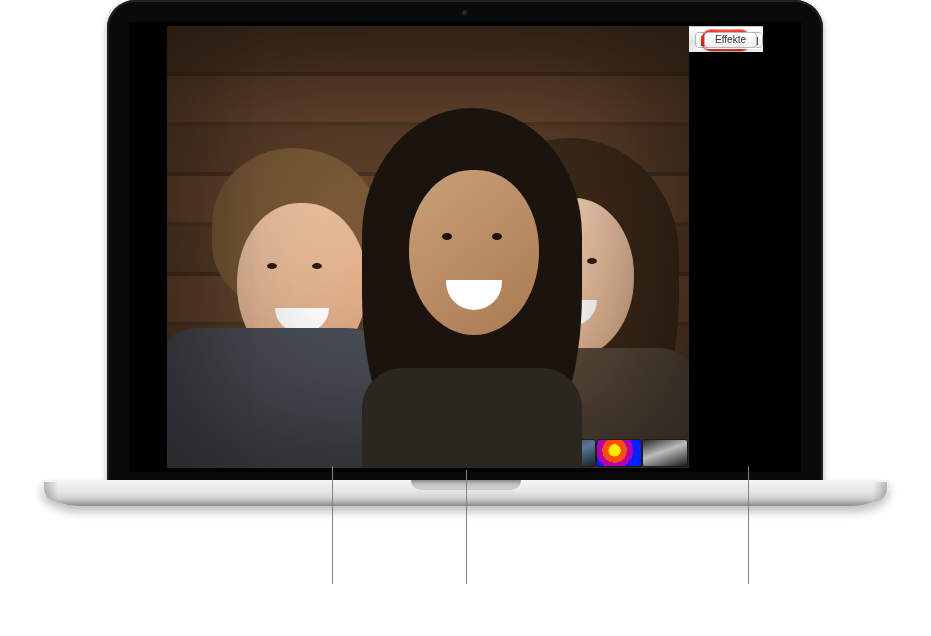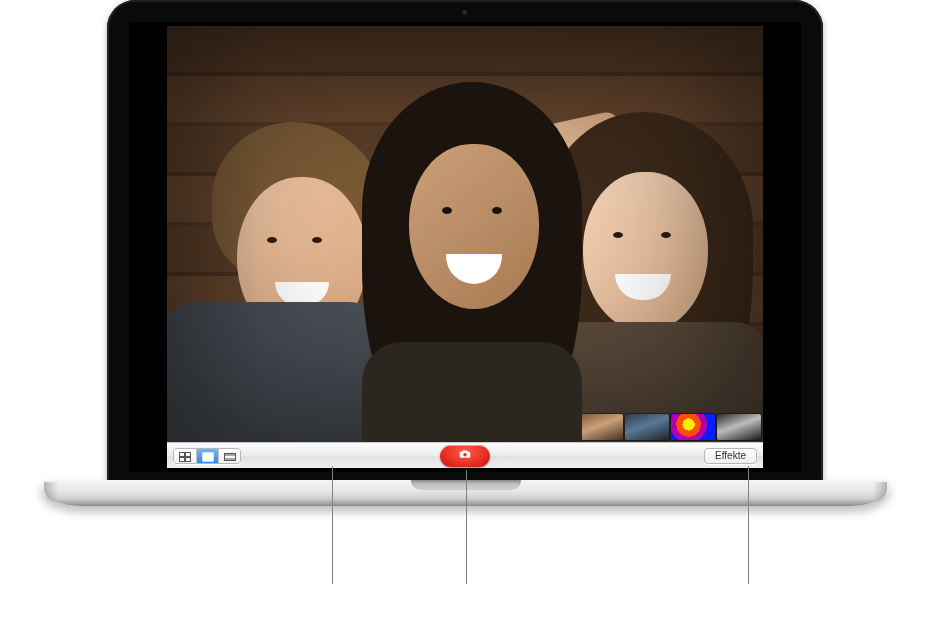--- a/index.html
+++ b/index.html
@@ -83,21 +83,21 @@
   }
 
   
   .app {
     position: absolute;
     left: 38px;
     right: 38px;
     top: 4px;
     bottom: 4px;
     display: flex;
-    flex-direction: column;
+    flex-direction: row;
     background: #000;
   }
   .viewport {
     flex: 1 1 auto;
     position: relative;
     overflow: hidden;
     background: #3a2f25;
   }
   
   .scene {

